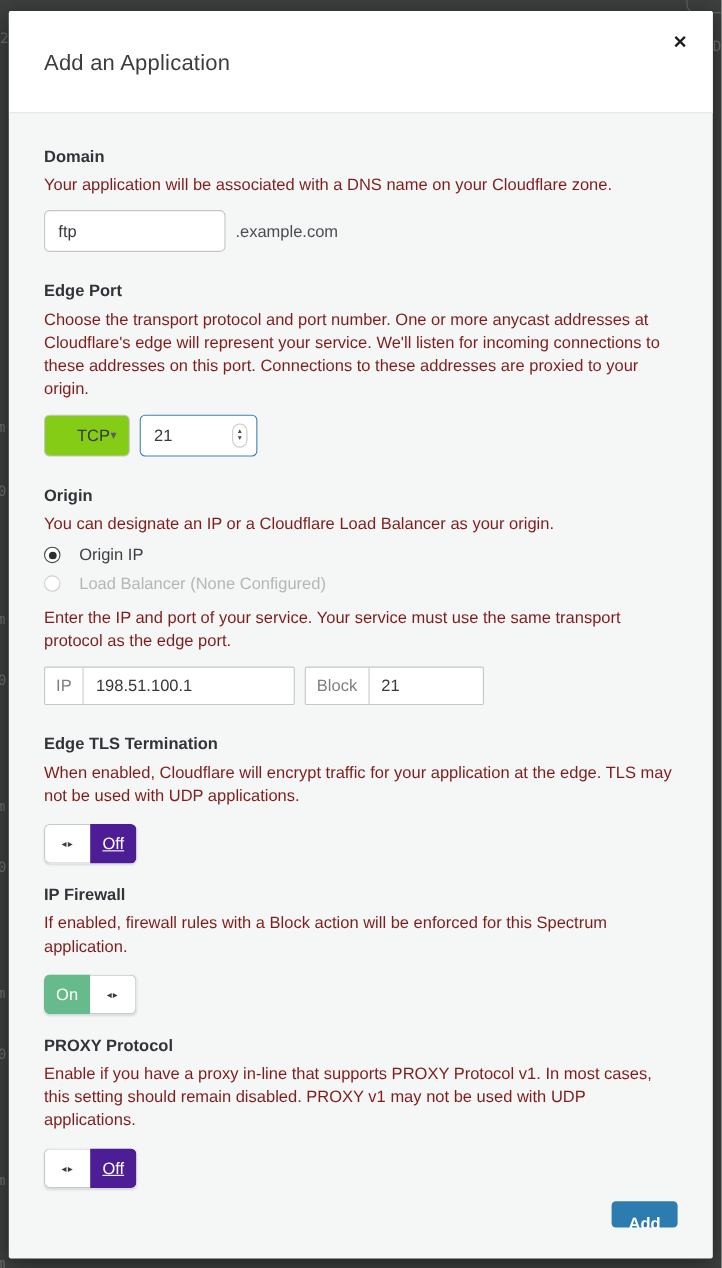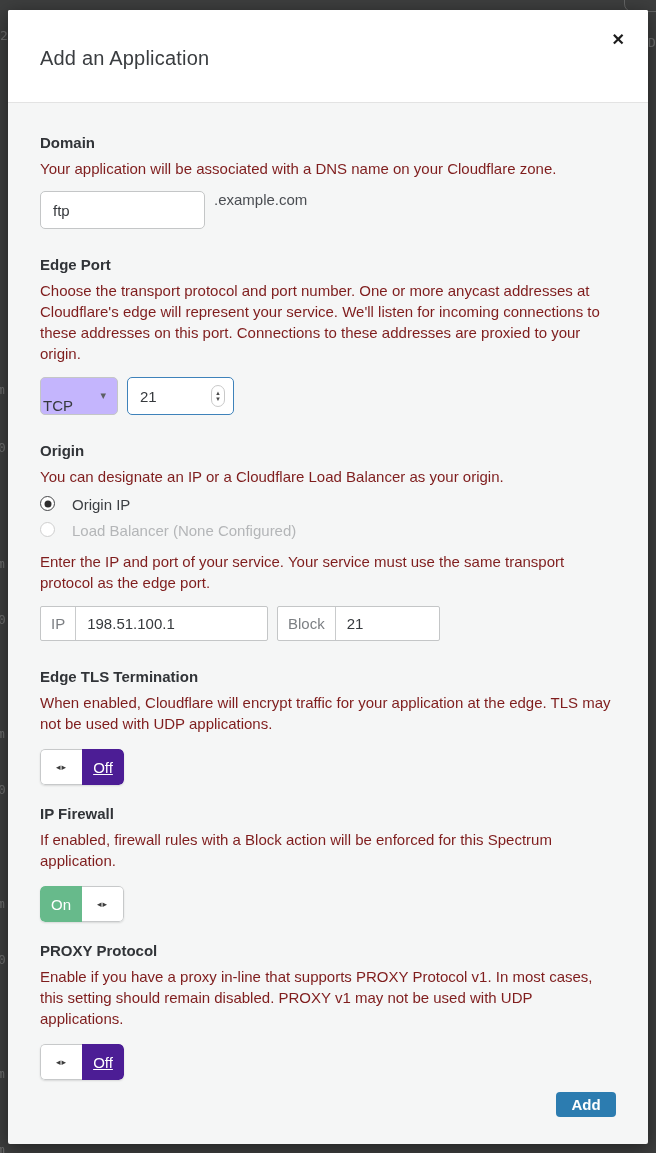--- a/index.html
+++ b/index.html
@@ -81,33 +81,33 @@
     height: 38px;
     border: 1px solid #c4c6c7;
     border-radius: 5px;
     background: #fff;
     font-family: "Liberation Sans", sans-serif;
     font-size: 15px;
     color: #36393d;
     padding: 0 12px;
     outline: none;
   }
-  .domain-row { margin-top: 12px; display: flex; }
+  .domain-row { margin-top: 12px; display: flex; align-items: center; }
   .domain-input { width: 165px; }
   .domain-suffix { font-size: 15px; color: #4a4d52; margin-left: 9px; }
 
   .port-protocol-row { margin-top: 13px; display: flex; align-items: center; gap: 9px; }
   .select-box {
     position: relative;
     width: 78px; height: 38px;
     border: 1px solid #c4c6c7;
     border-radius: 5px;
-    background: #c4b5fd;
-    display: flex; align-items: flex-end;
-    padding-left: 2px;
+    background: #84cc16;
+    display: flex; align-items: center;
+    padding-left: 29px;
     font-size: 15px; color: #36393d;
     cursor: pointer;
   }
   .select-chevron {
     position: absolute; right: 11px; top: 50%;
     transform: translateY(-52%);
     font-size: 11px; color: #5c5f63;
   }
   .number-input-wrap { position: relative; }
   .number-input {
@@ -122,21 +122,21 @@
     border: 1px solid #c9c9c9;
     border-radius: 7px;
     background: #fff;
     display: flex; flex-direction: column;
     align-items: center; justify-content: center;
     font-size: 6px; line-height: 6px; color: #4c4c4c;
     cursor: pointer;
   }
 
   
-  .radio-row { display: flex; align-items: flex-start; margin-top: 9px; height: 17px; }
+  .radio-row { display: flex; align-items: center; margin-top: 9px; height: 17px; }
   .radio {
     width: 15px; height: 15px;
     border-radius: 50%;
     border: 1px solid #46484a;
     background: #fff;
     position: relative;
     display: inline-block;
     flex: 0 0 auto;
     cursor: pointer;
   }
@@ -202,29 +202,29 @@
     letter-spacing: 1px;
   }
   .toggle-off .handle { border-radius: 5px 0 0 5px; border-right: none; }
   .toggle-off .state { background: #4c1d95; color: #fff; border-radius: 0 5px 5px 0; text-decoration: underline; }
   .toggle-on .state { background: #67ba8b; color: #fff; border-radius: 5px 0 0 5px; }
   .toggle-on .handle { border-radius: 0 5px 5px 0; border-left: none; }
 
   
   .footer-row { margin-top: 12px; display: flex; justify-content: flex-end; }
   .add-btn {
-    min-width: 60px; height: 25px;
+    min-width: 60px; height: 15px;
     background: #2c7cb0;
     color: #fff;
     border: none;
     border-radius: 4px;
     font-family: "Liberation Sans", sans-serif;
     font-size: 15px;
     font-weight: 700;
-    padding: 0 14px;
+    padding: 12px 14px;
     cursor: pointer;
   }
 </style>
 </head>
 <body>
 
 <div id="bg-layer">
   <span class="bg-corner"></span>
 <span class="bg-frag" style="left: 0px; top: 28px;">2</span>
     <span class="bg-frag" style="left: -3px; top: 382px;">m</span>

